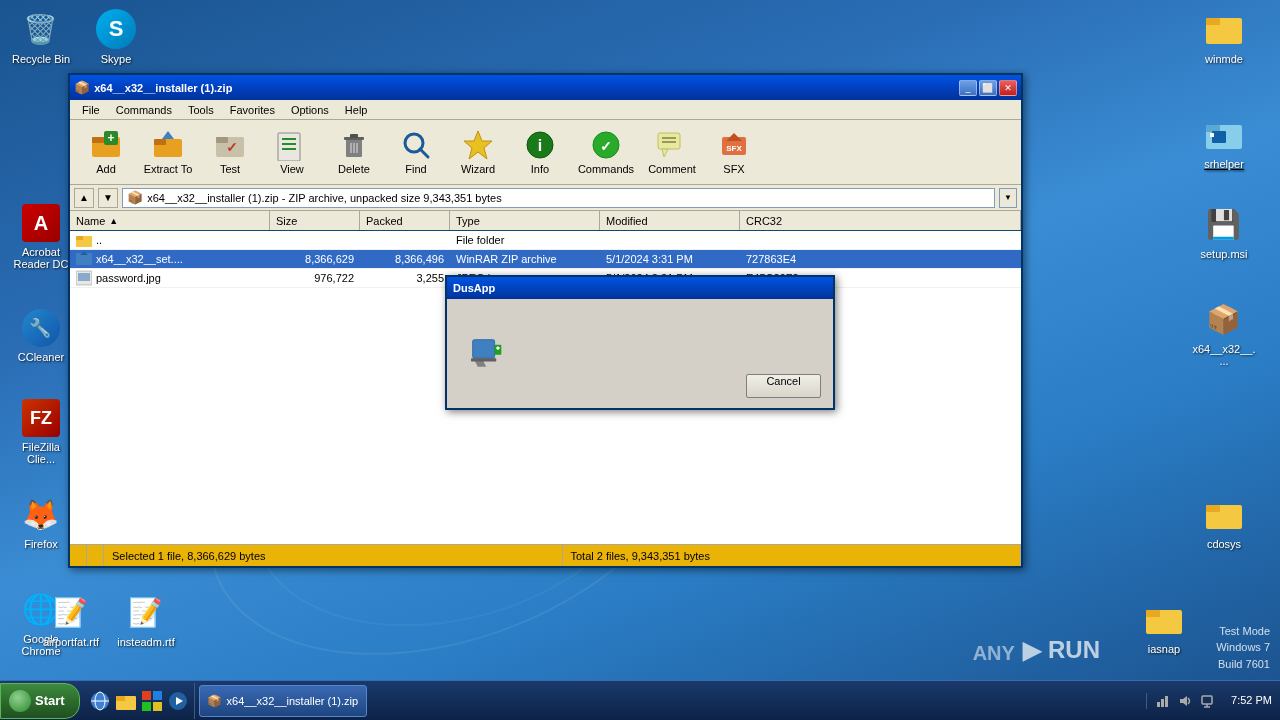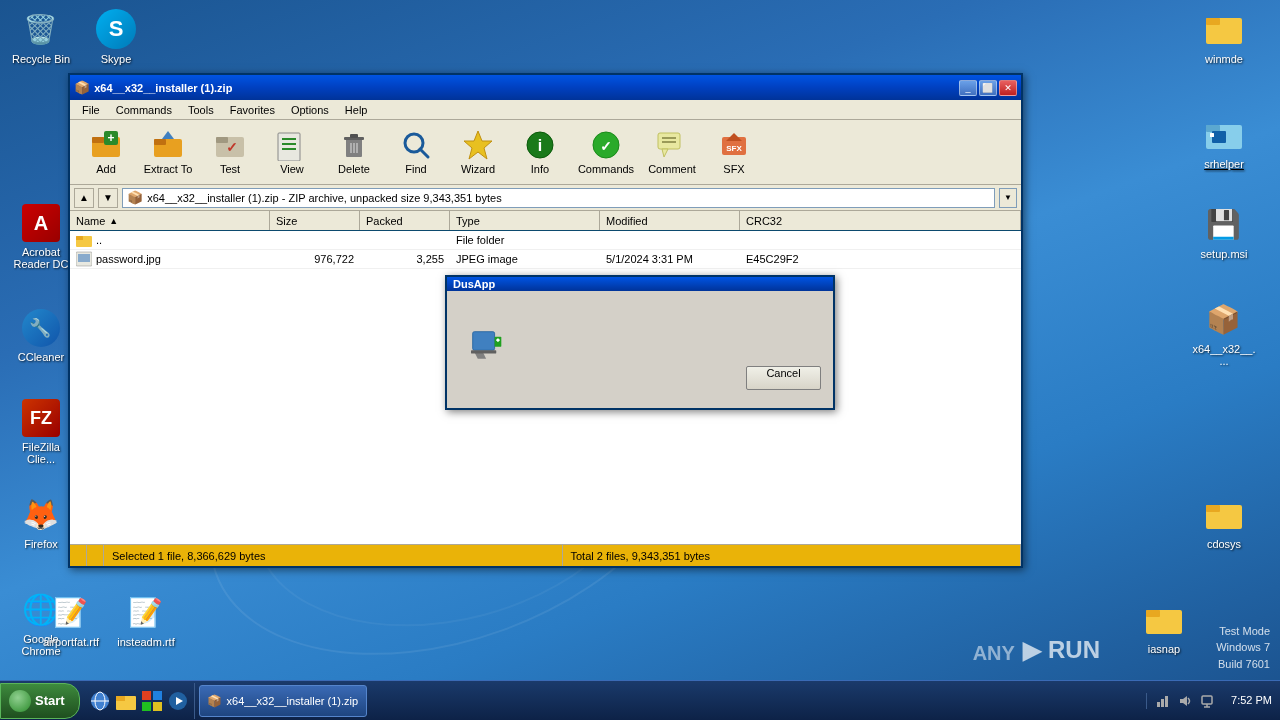--- a/index.html
+++ b/index.html
@@ -372,21 +372,21 @@
       left: 445px;
       width: 390px;
       height: 135px;
       background: #d4d0c8;
       border: 2px solid #003366;
       box-shadow: 2px 2px 8px rgba(0,0,0,0.5);
       z-index: 20;
     }
 
     .dialog-titlebar {
-      height: 14px;
+      height: 22px;
       background: linear-gradient(180deg, #0054e3 0%, #003399 100%);
       display: flex;
       align-items: center;
       padding: 0 6px;
       color: white;
       font-size: 11px;
       font-weight: bold;
     }
 
     .dialog-content {
@@ -747,20 +747,34 @@
                 </svg>
               <span>..</span>
             </div>
             <div class="file-cell" style="width:90px;text-align:right;"></div>
             <div class="file-cell" style="width:90px;text-align:right;"></div>
             <div class="file-cell" style="width:150px;">File folder</div>
             <div class="file-cell" style="width:140px;"></div>
             <div class="file-cell" style="flex:1;"></div>
           </div>
 
+          <div class="file-row selected">
+            <div class="file-cell" style="width:200px;display:flex;align-items:center;gap:4px;">
+              <svg width="16" height="16" viewBox="0 0 16 16">
+                  <rect x="0" y="2" width="16" height="12" fill="#4080c0" rx="1"></rect>
+                  <polygon points="8,0 12,4 4,4" fill="#2060a0"></polygon>
+                </svg>
+              <span>x64__x32__set....</span>
+            </div>
+            <div class="file-cell" style="width:90px;text-align:right;">8,366,629</div>
+            <div class="file-cell" style="width:90px;text-align:right;">8,366,496</div>
+            <div class="file-cell" style="width:150px;">WinRAR ZIP archive</div>
+            <div class="file-cell" style="width:140px;">5/1/2024 3:31 PM</div>
+            <div class="file-cell" style="flex:1;">727863E4</div>
+          </div>
 
           <div class="file-row">
             <div class="file-cell" style="width:200px;display:flex;align-items:center;gap:4px;">
               <svg width="16" height="16" viewBox="0 0 16 16">
                   <rect x="0" y="1" width="16" height="14" fill="#e8e8e0" rx="1" stroke="#888" stroke-width="0.5"></rect>
                   <rect x="2" y="3" width="12" height="8" fill="#88aacc"></rect>
                 </svg>
               <span>password.jpg</span>
             </div>
             <div class="file-cell" style="width:90px;text-align:right;">976,722</div>

